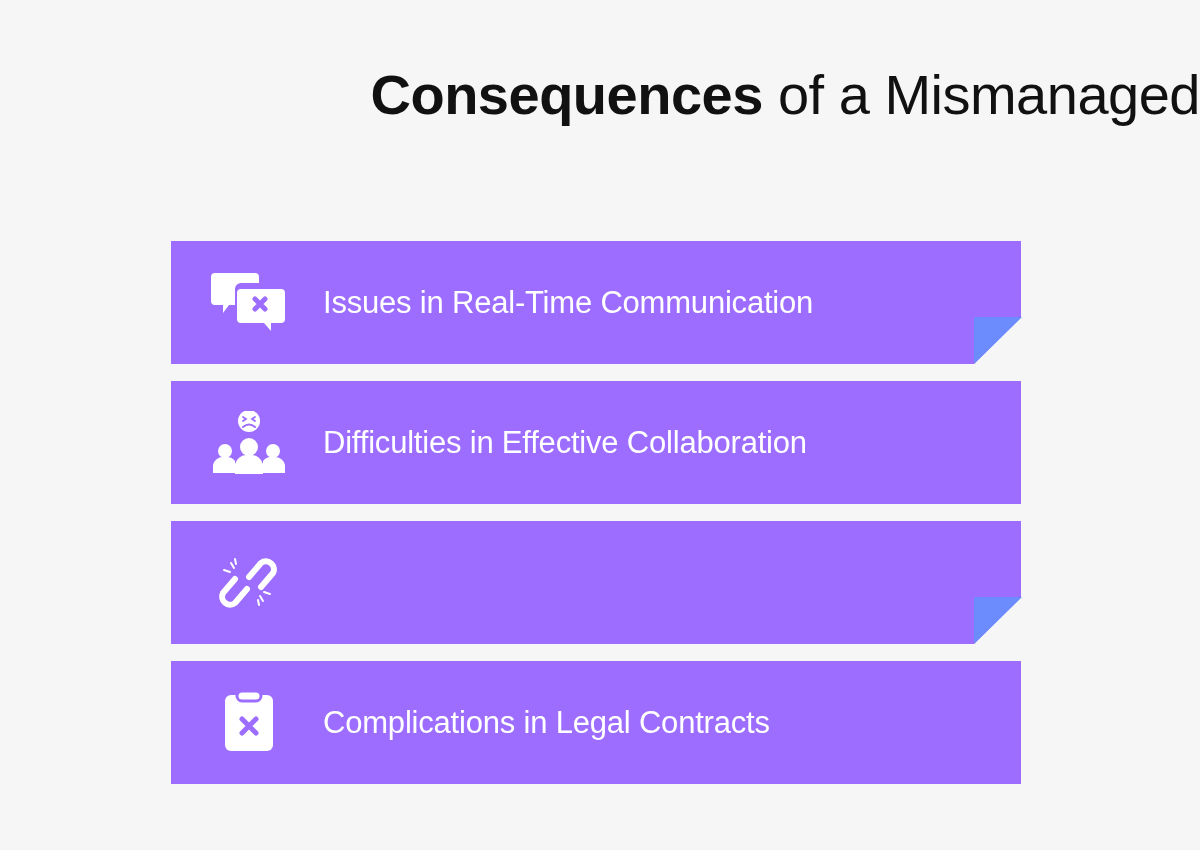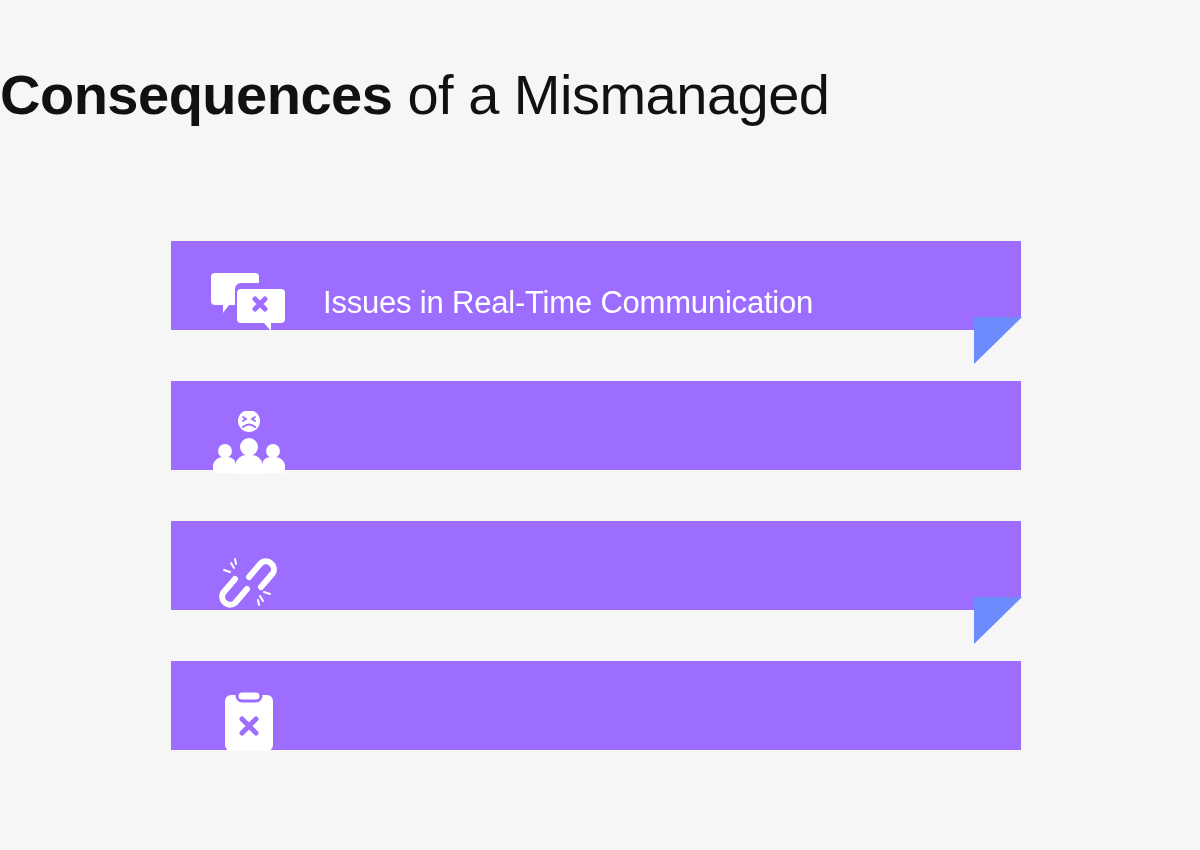--- a/index.html
+++ b/index.html
@@ -6,33 +6,33 @@
     body {
       width: 1200px; height: 850px;
       background: #f6f6f6;
       font-family: "Liberation Sans", "DejaVu Sans", sans-serif;
       position: relative;
       overflow: hidden;
     }
     .title {
       position: absolute;
       left: 0; top: 62px; width: 1200px;
-      text-align: left;
+      text-align: right;
       font-size: 56px;
       line-height: 66px;
       color: #111111;
       letter-spacing: -0.5px;
     }
     .title .bold { font-weight: 700; }
     .title .light { font-weight: 400; }
     .card {
       position: absolute;
       left: 171px;
       width: 850px;
-      height: 89px;
+      height: 123px;
       background: #9d6dff;
     }
     .card.folded {
       clip-path: polygon(0 0, 100% 0, 100% 76px, 803px 123px, 0 123px);
     }
     .fold {
       position: absolute;
       left: 974px;
       width: 48px;
       height: 47px;
@@ -87,20 +87,21 @@
       <path d="M32 6 l3 2 l-3 2 M44 6 l-3 2 l3 2" stroke="#9d6dff" stroke-width="1.8" fill="none" stroke-linecap="round"></path>
       <path d="M32 16 q6 -5 12 0" stroke="#9d6dff" stroke-width="2" fill="none" stroke-linecap="round"></path>
       <circle cx="14" cy="40" r="7" fill="#ffffff"></circle>
       <circle cx="62" cy="40" r="7" fill="#ffffff"></circle>
       <circle cx="38" cy="36" r="9" fill="#ffffff"></circle>
       <path d="M2 62 v-8 a10 10 0 0 1 10 -8 h4 a10 10 0 0 1 8 4 v12z" fill="#ffffff"></path>
       <path d="M74 62 v-8 a10 10 0 0 0 -10 -8 h-4 a10 10 0 0 0 -8 4 v12z" fill="#ffffff"></path>
       <path d="M24 63 v-10 a12 12 0 0 1 12 -9 h4 a12 12 0 0 1 12 9 v10z" fill="#ffffff"></path>
     </svg>
   </div>
+  <span class="label">Difficulties in Effective Collaboration</span>
 </div>
 
 <div class="card folded" style="top:521px;">
   <div class="icon">
     <svg viewBox="0 0 76 64">
       <path d="M38 26 l12 -14 a8 8 0 0 1 12 10 l-12 14" stroke="#ffffff" stroke-width="6" fill="none" stroke-linecap="round"></path>
       <path d="M36 38 l-12 14 a8 8 0 0 1 -12 -10 l12 -14" stroke="#ffffff" stroke-width="6" fill="none" stroke-linecap="round"></path>
       <path d="M20 12 l3 5 M13 19 l6 2 M24 8 l1 5" stroke="#ffffff" stroke-width="2" stroke-linecap="round"></path>
       <path d="M52 50 l-3 -5 M59 43 l-6 -2 M48 54 l-1 -5" stroke="#ffffff" stroke-width="2" stroke-linecap="round"></path>
     </svg>
@@ -109,13 +110,14 @@
 <div class="fold" style="top:597px;"></div>
 
 <div class="card" style="top:661px;">
   <div class="icon">
     <svg viewBox="0 0 76 64">
       <rect x="14" y="4" width="48" height="56" rx="6" fill="#ffffff"></rect>
       <rect x="26" y="0" width="24" height="10" rx="5" fill="#ffffff" stroke="#9d6dff" stroke-width="3"></rect>
       <path d="M31 28 l14 14 M45 28 l-14 14" stroke="#9d6dff" stroke-width="5" stroke-linecap="round"></path>
     </svg>
   </div>
+  <span class="label">Complications in Legal Contracts</span>
 </div>
 
 </body></html>

